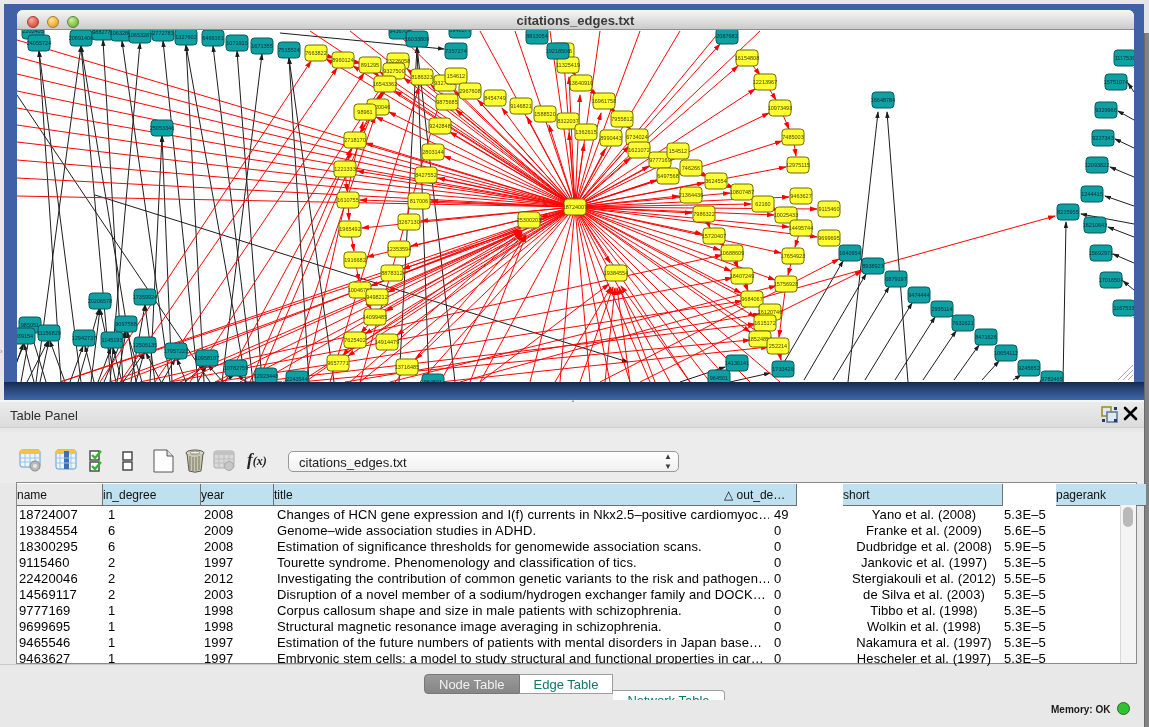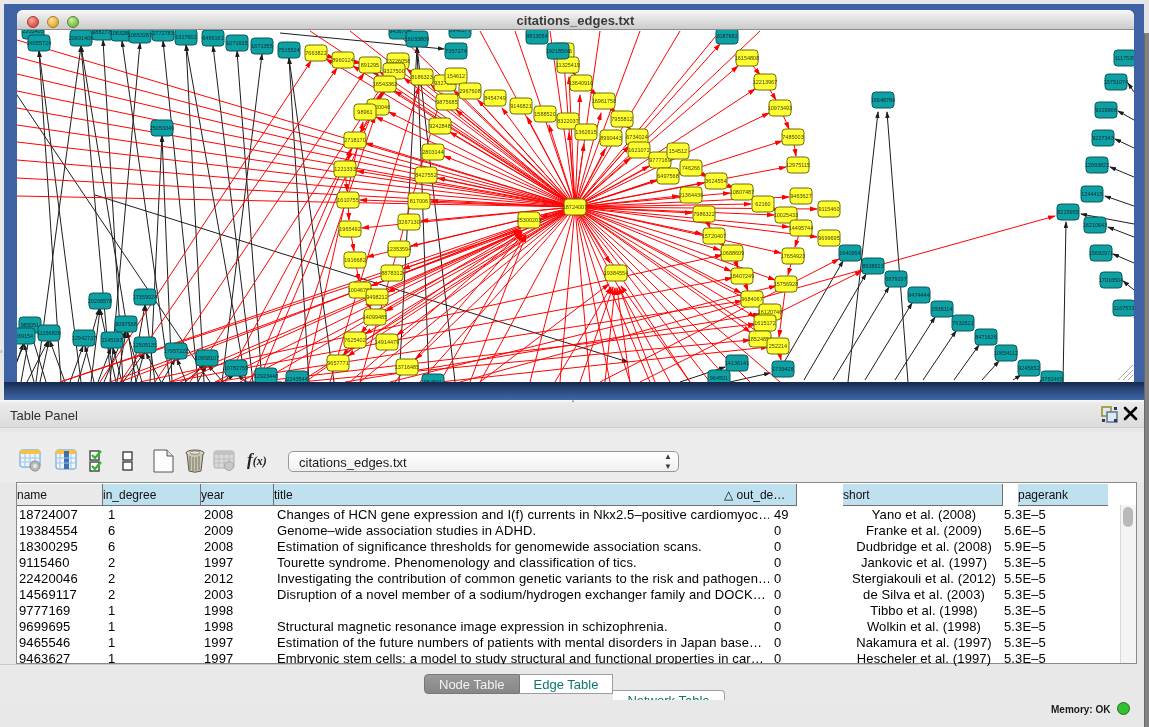--- a/index.html
+++ b/index.html
@@ -707,21 +707,21 @@
       <span class="arr">▲<br>▼</span>
     </div>
 </div>
 <div id="tablebox"></div>
 <div class="th" style="left:17px;width:86px;background:#e9e9e9;">name</div>
 <div class="th" style="left:103px;width:98px;">in_degree</div>
 <div class="th" style="left:201px;width:73px;">year</div>
 <div class="th" style="left:274px;width:496px;">title</div>
 <div class="th" style="left:724px;width:73px;">△ out_de…</div>
 <div class="th" style="left:843px;width:160px;">short</div>
-<div class="th" style="left:1018px;width:90px;border-right:none;">pagerank</div>
+<div class="th" style="left:1056px;width:90px;border-right:none;">pagerank</div>
 <div class="tr" style="top:507px">
     <div class="c c1">18724007</div>
     <div class="c c2">1</div>
     <div class="c c3">2008</div>
     <div class="c c4">Changes of HCN gene expression and I(f) currents in Nkx2.5–positive cardiomyoc…</div>
     <div class="c c5">49</div>
     <div class="c c6">Yano et al. (2008)</div>
     <div class="c c7">5.3E–5</div>
   </div>
 <div class="tr" style="top:523px">
@@ -766,29 +766,30 @@
     <div class="c c3">2003</div>
     <div class="c c4">Disruption of a novel member of a sodium/hydrogen exchanger family and DOCK…</div>
     <div class="c c5">0</div>
     <div class="c c6">de Silva et al. (2003)</div>
     <div class="c c7">5.3E–5</div>
   </div>
 <div class="tr" style="top:603px">
     <div class="c c1">9777169</div>
     <div class="c c2">1</div>
     <div class="c c3">1998</div>
+    <div class="c c4">Corpus callosum shape and size in male patients with schizophrenia.</div>
     <div class="c c5">0</div>
     <div class="c c6">Tibbo et al. (1998)</div>
     <div class="c c7">5.3E–5</div>
   </div>
 <div class="tr" style="top:619px">
     <div class="c c1">9699695</div>
     <div class="c c2">1</div>
     <div class="c c3">1998</div>
-    <div class="c c4">Structural magnetic resonance image expression in schizophrenia.</div>
+    <div class="c c4">Structural magnetic resonance image averaging in schizophrenia.</div>
     <div class="c c5">0</div>
     <div class="c c6">Wolkin et al. (1998)</div>
     <div class="c c7">5.3E–5</div>
   </div>
 <div class="tr" style="top:635px">
     <div class="c c1">9465546</div>
     <div class="c c2">1</div>
     <div class="c c3">1997</div>
     <div class="c c4">Estimation of the future numbers of patients with mental disorders in Japan base…</div>
     <div class="c c5">0</div>

